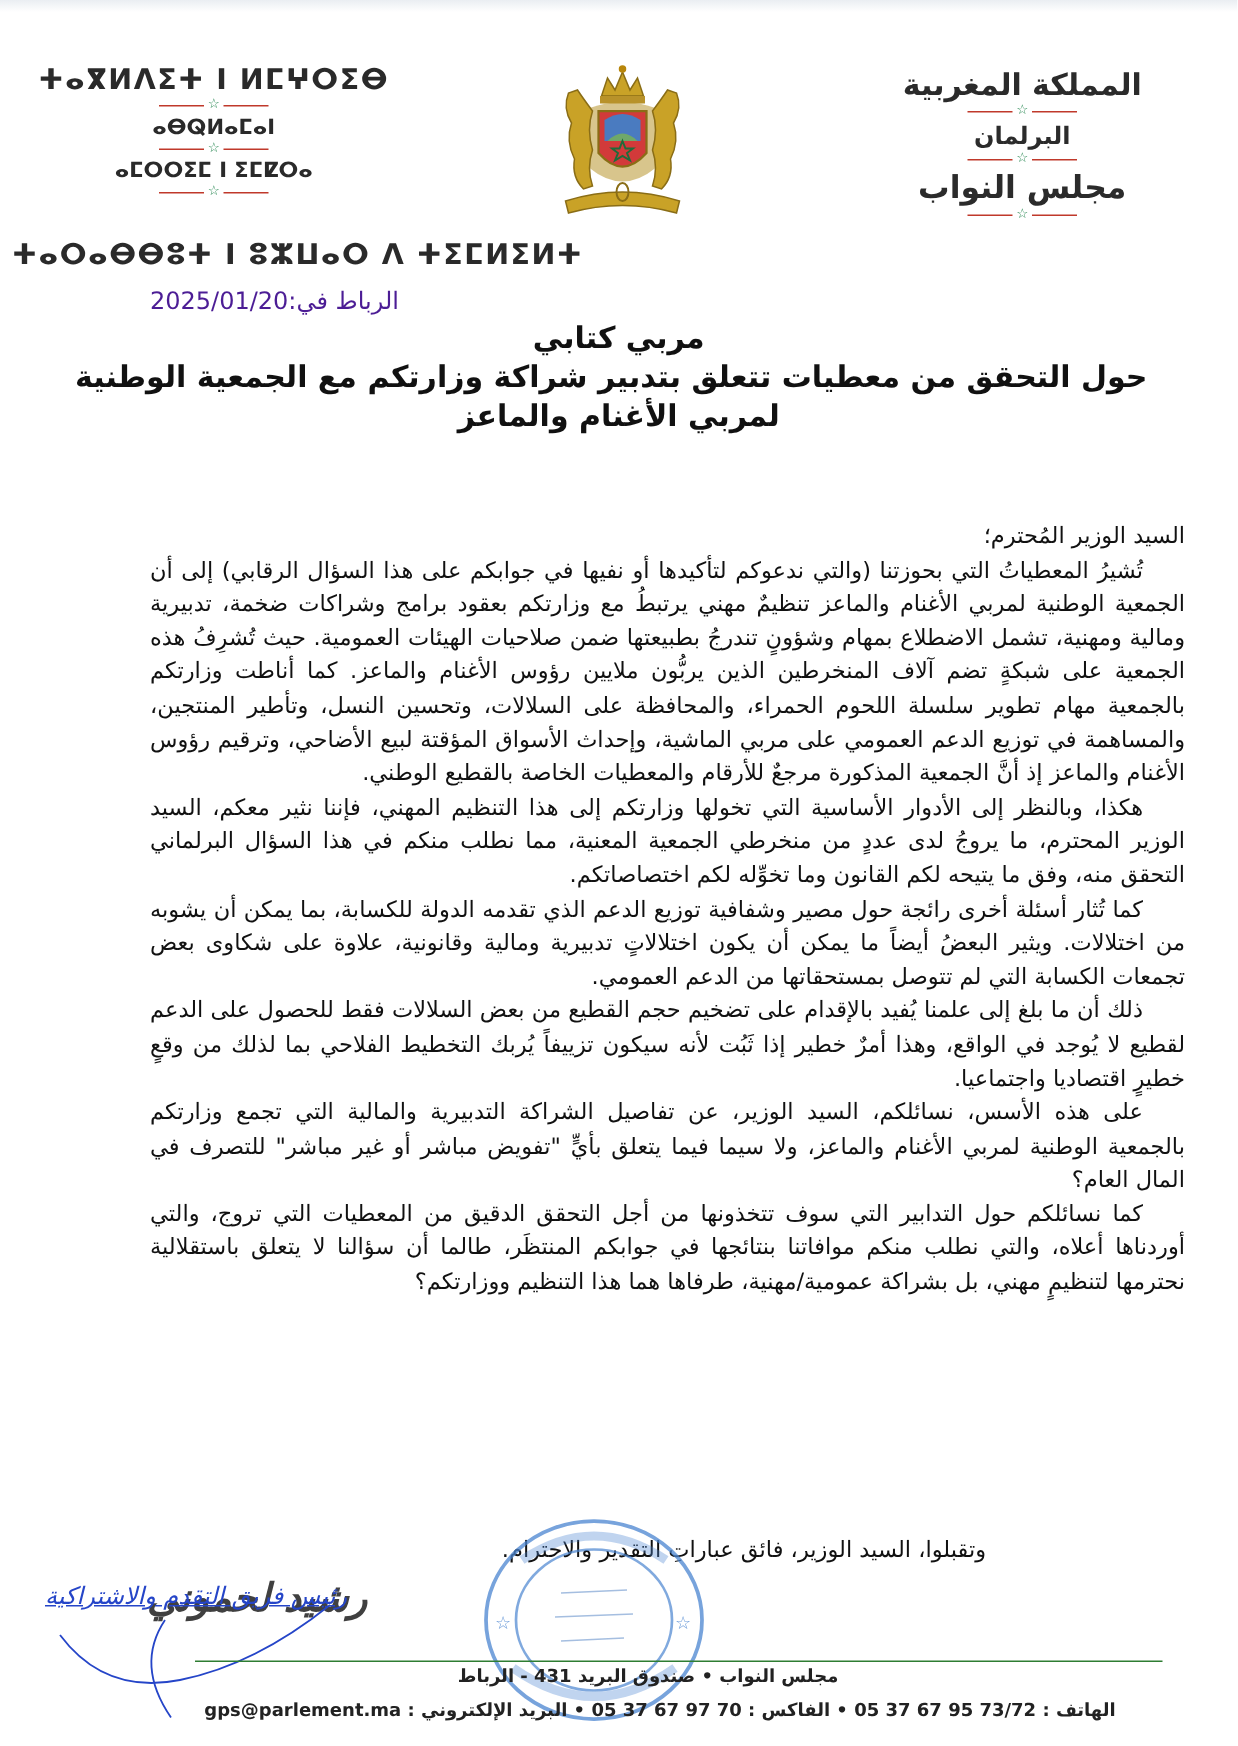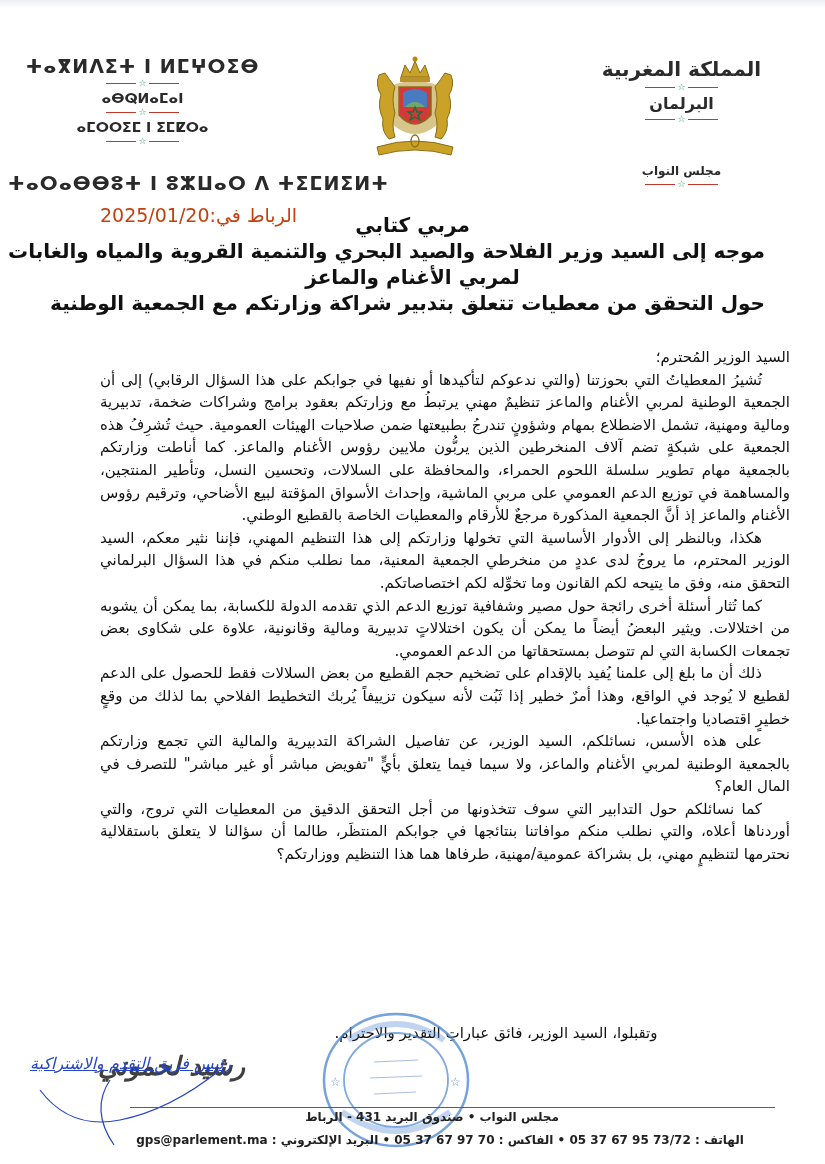--- a/index.html
+++ b/index.html
@@ -1,44 +1,44 @@
 <!DOCTYPE html>
 <html><head>
 <meta charset="utf-8">
 <style>
   html, body { margin:0; padding:0; background:#ffffff; }
   body { width:825px; height:1164px; position:relative; overflow:hidden;
          font-family:"DejaVu Sans", sans-serif; color:#1a1a1a; }
 
-  .header { position:absolute; top:15px; left:0; width:825px; height:215px; }
+  .header { position:absolute; top:2px; left:0; width:825px; height:215px; }
 
   .tifinagh { position:absolute; left:20px; top:40px; width:245px; text-align:center;
               font-family:"DejaVu Sans", sans-serif; color:#2a2a2a; }
   .tif-line { font-weight:bold; white-space:nowrap; }
   .tif-1 { font-size:19px; letter-spacing:1px; }
   .tif-2 { font-size:14px; }
   .tif-3 { font-size:14px; }
   .tif-4 { font-size:19px; letter-spacing:1px; position:absolute; left:-12px; width:280px; top:117px; }
 
   .divider { display:flex; align-items:center; justify-content:center; height:13px; }
   .divider .bar { width:30px; height:1.5px; background:#c0392b; }
   .divider .star { color:#2e8b57; font-size:9px; margin:0 2px; line-height:9px; }
 
   .arabic-head { position:absolute; right:36px; top:42px; width:215px; text-align:center;
                  direction:rtl; color:#2b2b2b; font-family:"DejaVu Sans", sans-serif; }
   .ah-line { font-weight:bold; white-space:nowrap; }
   .ah-1 { font-size:20px; }
   .ah-2 { font-size:16px; }
-  .ah-3 { font-size:12px;margin-top:38px; }
+  .ah-3 { font-size:21px; }
   .ah-4 { font-size:19px; position:absolute; right:-12px; width:240px; top:118px; }
 
   .emblem { position:absolute; left:367px; top:36px; width:96px; height:112px; }
 
-  .date-line { position:absolute; left:100px; top:189px; font-size:19px; direction:rtl;
-               color:#c2410c; white-space:nowrap; }
+  .date-line { position:absolute; left:100px; top:189px; font-size:16px; direction:rtl;
+               color:#4c1d95; white-space:nowrap; }
 
   .title-block { position:absolute; left:60px; width:705px; top:212px; text-align:center;
                  direction:rtl; font-weight:bold; color:#111; }
   .title-block div { font-size:20px; line-height:26px; white-space:nowrap; }
 
   .body-text { position:absolute; left:100px; width:690px; top:346px; direction:rtl;
                text-align:justify; font-size:15px; line-height:22.6px; color:#111; }
   .body-text p { margin:0; }
   .body-text .indent { text-indent:28px; }
   .body-text .salute { margin-bottom:0; }
@@ -134,23 +134,22 @@
       </div>
   </div>
 
   <div class="date-line">
     <span>الرباط في:</span><span style="direction:ltr; unicode-bidi:embed;">2025/01/20</span>
   </div>
 </div>
 
 <div class="title-block">
   <div>مربي كتابي</div>
-  <div>موجه إلى السيد وزير الفلاحة والصيد البحري والتنمية القروية والمياه والغابات</div>
+  <div>حول التحقق من معطيات تتعلق بتدبير شراكة وزارتكم مع الجمعية الوطنية</div>
   <div>لمربي الأغنام والماعز</div>
-  <div>حول التحقق من معطيات تتعلق بتدبير شراكة وزارتكم مع الجمعية الوطنية</div>
 </div>
 
 <div class="body-text">
   <p class="salute">السيد الوزير المُحترم؛</p>
   <p class="indent">تُشيرُ المعطياتُ التي بحوزتنا (والتي ندعوكم لتأكيدها أو نفيها في جوابكم على هذا السؤال الرقابي) إلى أن الجمعية الوطنية لمربي الأغنام والماعز تنظيمٌ مهني يرتبطُ مع وزارتكم بعقود برامج وشراكات ضخمة، تدبيرية ومالية ومهنية، تشمل الاضطلاع بمهام وشؤونٍ تندرجُ بطبيعتها ضمن صلاحيات الهيئات العمومية. حيث تُشرِفُ هذه الجمعية على شبكةٍ تضم آلاف المنخرطين الذين يربُّون ملايين رؤوس الأغنام والماعز. كما أناطت وزارتكم بالجمعية مهام تطوير سلسلة اللحوم الحمراء، والمحافظة على السلالات، وتحسين النسل، وتأطير المنتجين، والمساهمة في توزيع الدعم العمومي على مربي الماشية، وإحداث الأسواق المؤقتة لبيع الأضاحي، وترقيم رؤوس الأغنام والماعز إذ أنَّ الجمعية المذكورة مرجعٌ للأرقام والمعطيات الخاصة بالقطيع الوطني.</p>
   <p class="indent">هكذا، وبالنظر إلى الأدوار الأساسية التي تخولها وزارتكم إلى هذا التنظيم المهني، فإننا نثير معكم، السيد الوزير المحترم، ما يروجُ لدى عددٍ من منخرطي الجمعية المعنية، مما نطلب منكم في هذا السؤال البرلماني التحقق منه، وفق ما يتيحه لكم القانون وما تخوِّله لكم اختصاصاتكم.</p>
   <p class="indent">كما تُثار أسئلة أخرى رائجة حول مصير وشفافية توزيع الدعم الذي تقدمه الدولة للكسابة، بما يمكن أن يشوبه من اختلالات. ويثير البعضُ أيضاً ما يمكن أن يكون اختلالاتٍ تدبيرية ومالية وقانونية، علاوة على شكاوى بعض تجمعات الكسابة التي لم تتوصل بمستحقاتها من الدعم العمومي.</p>
   <p class="indent">ذلك أن ما بلغ إلى علمنا يُفيد بالإقدام على تضخيم حجم القطيع من بعض السلالات فقط للحصول على الدعم لقطيع لا يُوجد في الواقع، وهذا أمرٌ خطير إذا ثَبُت لأنه سيكون تزييفاً يُربك التخطيط الفلاحي بما لذلك من وقعٍ خطيرٍ اقتصاديا واجتماعيا.</p>
   <p class="indent">على هذه الأسس، نسائلكم، السيد الوزير، عن تفاصيل الشراكة التدبيرية والمالية التي تجمع وزارتكم بالجمعية الوطنية لمربي الأغنام والماعز، ولا سيما فيما يتعلق بأيٍّ "تفويض مباشر أو غير مباشر" للتصرف في المال العام؟</p>
   <p class="indent">كما نسائلكم حول التدابير التي سوف تتخذونها من أجل التحقق الدقيق من المعطيات التي تروج، والتي أوردناها أعلاه، والتي نطلب منكم موافاتنا بنتائجها في جوابكم المنتظَر، طالما أن سؤالنا لا يتعلق باستقلالية نحترمها لتنظيمٍ مهني، بل بشراكة عمومية/مهنية، طرفاها هما هذا التنظيم ووزارتكم؟</p>

